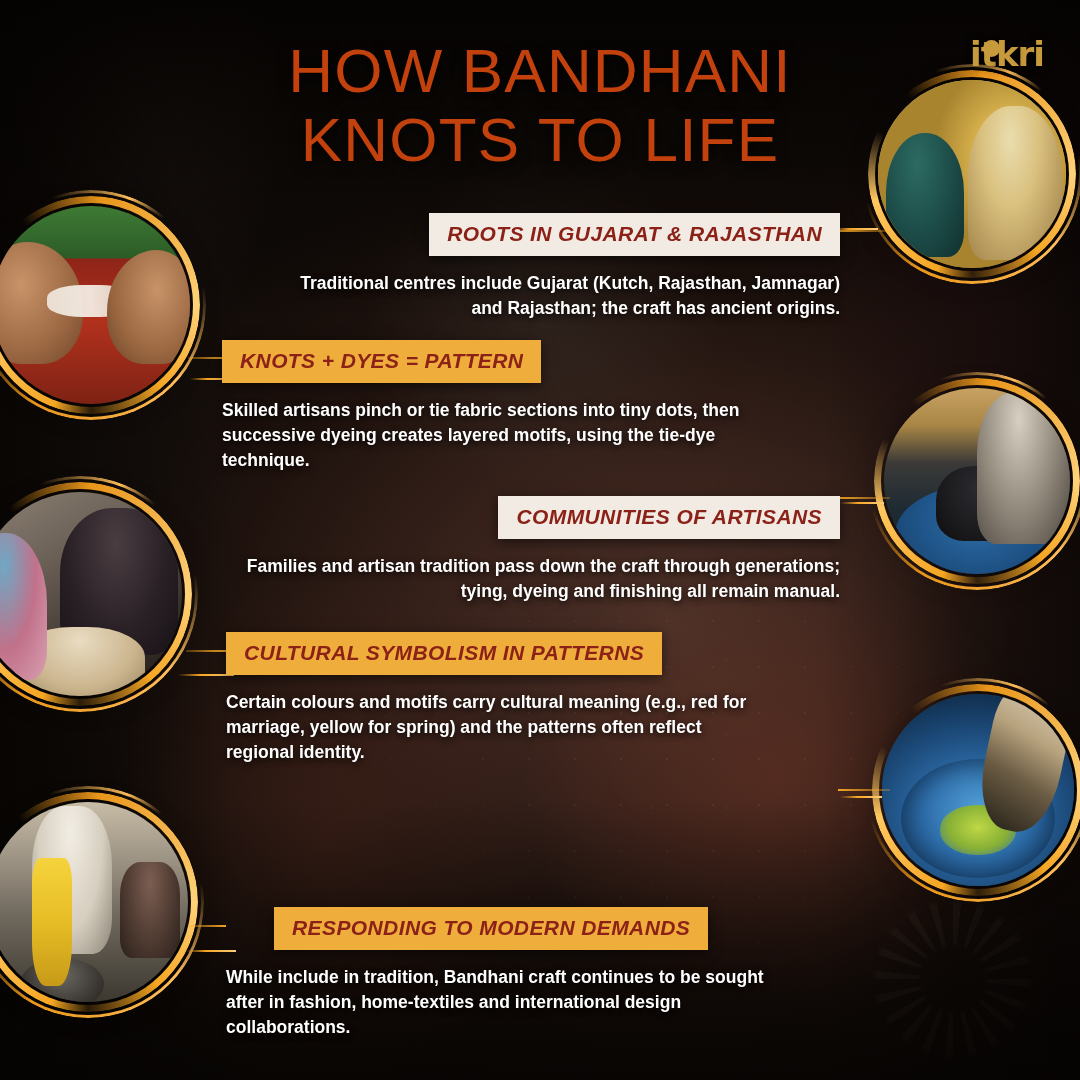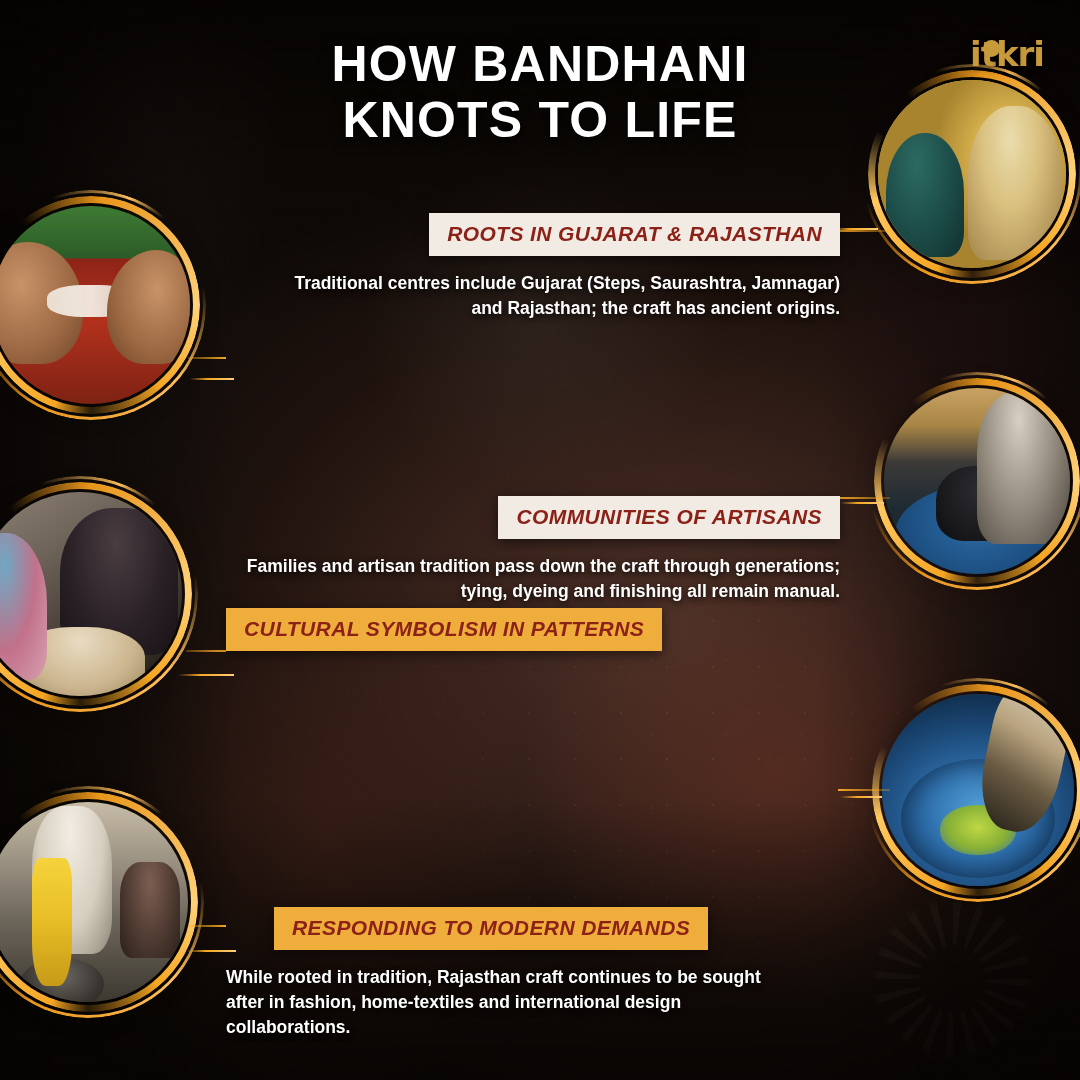--- a/index.html
+++ b/index.html
@@ -76,25 +76,25 @@
 
   
   #title-block {
     position: absolute;
     left: 0; right: 0; top: 36px;
     text-align: center;
     z-index: 30;
   }
   #title-block .line {
     display: block;
-    font-size: 50px;
-    font-weight: 700;
+    font-size: 62px;
+    font-weight: 400;
     letter-spacing: 1.2px;
     line-height: 1.12;
-    color: #ffffff;
+    color: #c2410c;
     text-shadow: 0 3px 14px rgba(0,0,0,.85);
   }
 
   
   #brand-logo {
     position: absolute;
     top: 34px; right: 36px;
     z-index: 40;
     font-size: 34px;
     font-weight: 900;
@@ -452,38 +452,45 @@
   <div class="connector to-left" style="left:188px; top:357px; width:38px;"></div>
   <div class="connector" style="left:838px; top:497px; width:52px;"></div>
   <div class="connector to-left" style="left:186px; top:650px; width:40px;"></div>
   <div class="connector" style="left:838px; top:789px; width:52px;"></div>
   <div class="connector to-left" style="left:188px; top:925px; width:38px;"></div>
 
   <div class="step" style="left:268px; top:213px; width:572px;">
     <div style="text-align:right;">
       <div class="step-title bar-cream">ROOTS IN GUJARAT &amp; RAJASTHAN</div>
     </div>
-    <div class="step-body align-right">Traditional centres include Gujarat (Steps, Saurashtra, Jamnagar) and Rajasthan; the craft has ancient origins.</div>
-  </div>
-
+    <div class="step-body align-right">Traditional centres include Gujarat (Kutch, Rajasthan, Jamnagar) and Rajasthan; the craft has ancient origins.</div>
+  </div>
+
+  <div class="step" style="left:222px; top:340px; width:526px;">
+    <div style="text-align:left;">
+      <div class="step-title bar-amber">KNOTS + DYES = PATTERN</div>
+    </div>
+    <div class="step-body align-left">Skilled artisans pinch or tie fabric sections into tiny dots, then successive dyeing creates layered motifs, using the tie-dye technique.</div>
+  </div>
 
   <div class="step" style="left:238px; top:496px; width:602px;">
     <div style="text-align:right;">
       <div class="step-title bar-cream">COMMUNITIES OF ARTISANS</div>
     </div>
     <div class="step-body align-right">Families and artisan tradition pass down the craft through generations; tying, dyeing and finishing all remain manual.</div>
   </div>
 
-  <div class="step" style="left:226px; top:608px; width:540px;">
+  <div class="step" style="left:226px; top:632px; width:540px;">
     <div style="text-align:left;">
       <div class="step-title bar-amber">CULTURAL SYMBOLISM IN PATTERNS</div>
     </div>
+    <div class="step-body align-left">Certain colours and motifs carry cultural meaning (e.g., red for marriage, yellow for spring) and the patterns often reflect regional identity.</div>
   </div>
 
 
   <div class="step" style="left:226px; top:907px; width:552px;">
     <div style="text-align:left;padding-left:48px;">
       <div class="step-title bar-amber">RESPONDING TO MODERN DEMANDS</div>
     </div>
-    <div class="step-body align-left">While rooted in tradition, Rajasthan craft continues to be sought after in fashion, home-textiles and international design collaborations.</div>
+    <div class="step-body align-left">While include in tradition, Bandhani craft continues to be sought after in fashion, home-textiles and international design collaborations.</div>
   </div>
 
 </div>
 
 </body></html>

